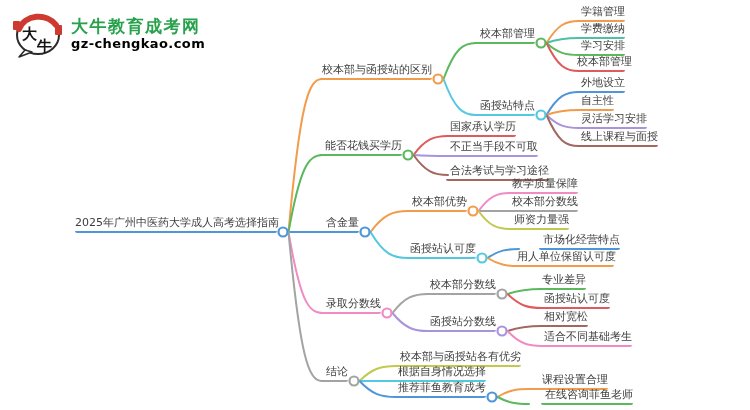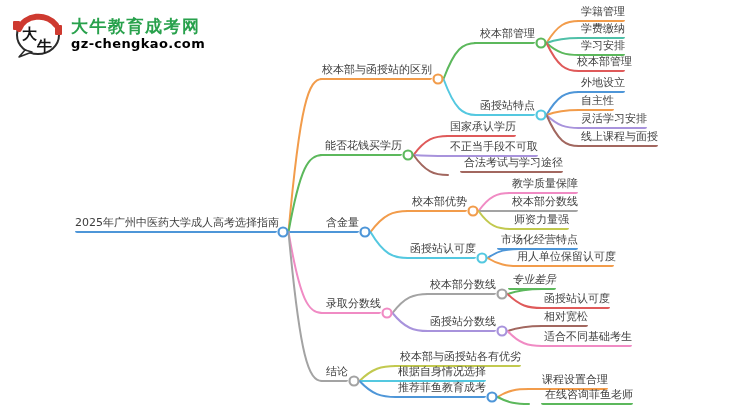--- a/index.html
+++ b/index.html
@@ -100,32 +100,32 @@
       <div class="mm-node" style="left: 577px; top: 39px; width: 48px; border-bottom-color: rgb(92, 184, 92); color: rgb(61, 61, 61);">学习安排</div>
       <div class="mm-node" style="left: 577px; top: 55px; width: 48px; border-bottom-color: rgb(223, 90, 90); color: rgb(61, 61, 61);">校本部管理</div>
       <div class="mm-node" style="left: 474px; top: 99px; width: 61px; border-bottom-color: rgb(84, 200, 224); color: rgb(61, 61, 61);">函授站特点</div>
       <div class="mm-node" style="left: 577px; top: 76px; width: 48px; border-bottom-color: rgb(78, 150, 216); color: rgb(61, 61, 61);">外地设立</div>
       <div class="mm-node" style="left: 577px; top: 94px; width: 37px; border-bottom-color: rgb(242, 156, 75); color: rgb(61, 61, 61);">自主性</div>
       <div class="mm-node" style="left: 577px; top: 112px; width: 70px; border-bottom-color: rgb(168, 147, 220); color: rgb(61, 61, 61);">灵活学习安排</div>
       <div class="mm-node" style="left: 577px; top: 130px; width: 81px; border-bottom-color: rgb(162, 103, 95); color: rgb(61, 61, 61);">线上课程与面授</div>
       <div class="mm-node" style="left: 320px; top: 139px; width: 82px; border-bottom-color: rgb(92, 184, 92); color: rgb(61, 61, 61);">能否花钱买学历</div>
       <div class="mm-node" style="left: 446px; top: 120px; width: 70px; border-bottom-color: rgb(223, 90, 90); color: rgb(61, 61, 61);">国家承认学历</div>
       <div class="mm-node" style="left: 446px; top: 140px; width: 92px; border-bottom-color: rgb(168, 147, 220); color: rgb(61, 61, 61);">不正当手段不可取</div>
-      <div class="mm-node" style="left: 446px; top: 156px; width: 103px; border-bottom-color: rgb(162, 103, 95); color: rgb(61, 61, 61); margin-left: 14px;">合法考试与学习途径</div>
+      <div class="mm-node" style="left: 446px; top: 164px; width: 103px; border-bottom-color: rgb(162, 103, 95); color: rgb(61, 61, 61);">合法考试与学习途径</div>
       <div class="mm-node" style="left: 320px; top: 216px; width: 39px; border-bottom-color: rgb(78, 150, 216); color: rgb(61, 61, 61);">含金量</div>
       <div class="mm-node" style="left: 406px; top: 195px; width: 61px; border-bottom-color: rgb(242, 156, 75); color: rgb(61, 61, 61);">校本部优势</div>
       <div class="mm-node" style="left: 508px; top: 177px; width: 70px; border-bottom-color: rgb(240, 139, 196); color: rgb(61, 61, 61);">教学质量保障</div>
       <div class="mm-node" style="left: 508px; top: 195px; width: 70px; border-bottom-color: rgb(163, 163, 163); color: rgb(61, 61, 61);">校本部分数线</div>
       <div class="mm-node" style="left: 508px; top: 213px; width: 61px; border-bottom-color: rgb(194, 201, 79); color: rgb(61, 61, 61);">师资力量强</div>
       <div class="mm-node" style="left: 406px; top: 242px; width: 70px; border-bottom-color: rgb(84, 200, 224); color: rgb(61, 61, 61);">函授站认可度</div>
-      <div class="mm-node" style="left: 497px; top: 233px; width: 81px; border-bottom-color: rgb(78, 150, 216); color: rgb(61, 61, 61);">市场化经营特点</div>
+      <div class="mm-node" style="left: 539px; top: 233px; width: 81px; border-bottom-color: rgb(78, 150, 216); color: rgb(61, 61, 61);">市场化经营特点</div>
       <div class="mm-node" style="left: 517px; top: 250px; width: 97px; border-bottom-color: rgb(242, 156, 75); color: rgb(61, 61, 61);">用人单位保留认可度</div>
       <div class="mm-node" style="left: 320px; top: 297px; width: 61px; border-bottom-color: rgb(240, 139, 196); color: rgb(61, 61, 61);">录取分数线</div>
       <div class="mm-node" style="left: 426px; top: 278px; width: 70px; border-bottom-color: rgb(163, 163, 163); color: rgb(61, 61, 61);">校本部分数线</div>
-      <div class="mm-node" style="left: 508px; top: 273px; width: 48px; border-bottom-color: rgb(92, 184, 92); color: rgb(61, 61, 61); font-style: italic;">专业差异</div>
+      <div class="mm-node" style="left: 538px; top: 273px; width: 48px; border-bottom-color: rgb(92, 184, 92); color: rgb(61, 61, 61);">专业差异</div>
       <div class="mm-node" style="left: 540px; top: 292px; width: 70px; border-bottom-color: rgb(223, 90, 90); color: rgb(61, 61, 61);">函授站认可度</div>
       <div class="mm-node" style="left: 426px; top: 315px; width: 70px; border-bottom-color: rgb(168, 147, 220); color: rgb(61, 61, 61);">函授站分数线</div>
       <div class="mm-node" style="left: 540px; top: 310px; width: 48px; border-bottom-color: rgb(162, 103, 95); color: rgb(61, 61, 61);">相对宽松</div>
       <div class="mm-node" style="left: 540px; top: 330px; width: 92px; border-bottom-color: rgb(240, 139, 196); color: rgb(61, 61, 61);">适合不同基础考生</div>
       <div class="mm-node" style="left: 320px; top: 365px; width: 28px; border-bottom-color: rgb(163, 163, 163); color: rgb(61, 61, 61);">结论</div>
       <div class="mm-node" style="left: 394px; top: 350px; width: 127px; border-bottom-color: rgb(194, 201, 79); color: rgb(61, 61, 61);">校本部与函授站各有优劣</div>
       <div class="mm-node" style="left: 394px; top: 365px; width: 92px; border-bottom-color: rgb(84, 200, 224); color: rgb(61, 61, 61);">根据自身情况选择</div>
       <div class="mm-node" style="left: 394px; top: 381px; width: 92px; border-bottom-color: rgb(78, 150, 216); color: rgb(61, 61, 61);">推荐菲鱼教育成考</div>
       <div class="mm-node" style="left: 527px; top: 373px; width: 81px; border-bottom-color: rgb(242, 156, 75); color: rgb(61, 61, 61);">课程设置合理</div>
       <div class="mm-node" style="left: 527px; top: 388px; width: 92px; border-bottom-color: rgb(92, 184, 92); color: rgb(61, 61, 61); margin-left: 14px;">在线咨询菲鱼老师</div>

